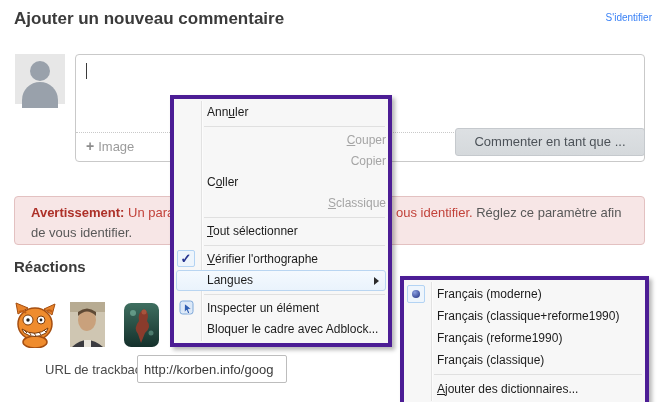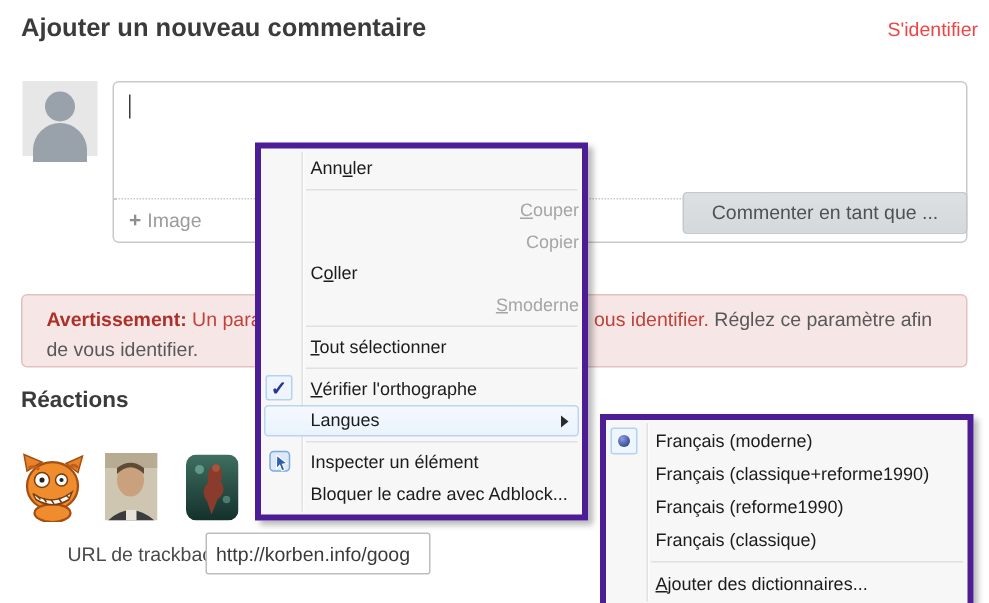--- a/index.html
+++ b/index.html
@@ -1,20 +1,20 @@
 <!DOCTYPE html>
 <html><head>
 <meta charset="utf-8">
 <style>
   html,body{margin:0;padding:0;background:#fff;}
   .screen{position:relative;width:659px;height:402px;background:#fff;overflow:hidden;
           font-family:"Liberation Sans",sans-serif;color:#3b3b3b;}
   
   .page-title{position:absolute;left:14px;top:9px;font-size:17px;font-weight:bold;color:#3b3b3b;}
-  .signin{position:absolute;right:7px;top:12px;font-size:13px;color:#ef4444;cursor:pointer;}
+  .signin{position:absolute;right:7px;top:12px;font-size:10px;color:#3b82f6;cursor:pointer;}
   
   .avatar-box{position:absolute;left:15px;top:54px;width:50px;height:50px;background:#e7e7e7;}
   .avatar-box .head{position:absolute;left:15px;top:7px;width:20px;height:20px;border-radius:50%;background:#99a1ab;}
   .avatar-box .body{position:absolute;left:7px;top:28px;width:36px;height:26px;border-radius:18px 18px 0 0;background:#99a1ab;}
   .comment-box{position:absolute;left:75px;top:54px;width:570px;height:108px;background:#fff;
                border:1px solid #c9c9c9;border-radius:4px;box-sizing:border-box;}
   .caret{position:absolute;left:10px;top:8px;width:1px;height:16px;background:#3a3a3a;}
   .composer-toolbar{position:absolute;left:0;right:0;bottom:0;height:28px;border-top:1px dotted #c9c9c9;}
   .image-btn{position:absolute;left:10px;top:5px;font-size:13px;color:#9b9b9b;cursor:pointer;}
   .image-btn .plus{font-weight:bold;color:#8d8d8d;margin-right:4px;font-size:14px;}
@@ -158,21 +158,21 @@
     <div class="mi dis">
       <span></span><span class="ak">C</span><span>ouper</span>
     </div>
     <div class="mi dis">
       <span>Copier</span><span class="ak"></span><span></span>
     </div>
     <div class="mi">
       <span>C</span><span class="ak">o</span><span>ller</span>
     </div>
     <div class="mi dis">
-      <span></span><span class="ak">S</span><span>moderne</span>
+      <span></span><span class="ak">S</span><span>classique</span>
     </div>
     <div class="msep"></div>
     <div class="mi">
       <span></span><span class="ak">T</span><span>out sélectionner</span>
     </div>
     <div class="msep"></div>
     <div class="mi">
       <span class="checkbox">✓</span>
       <span></span><span class="ak">V</span><span>érifier l'orthographe</span>
     </div>

